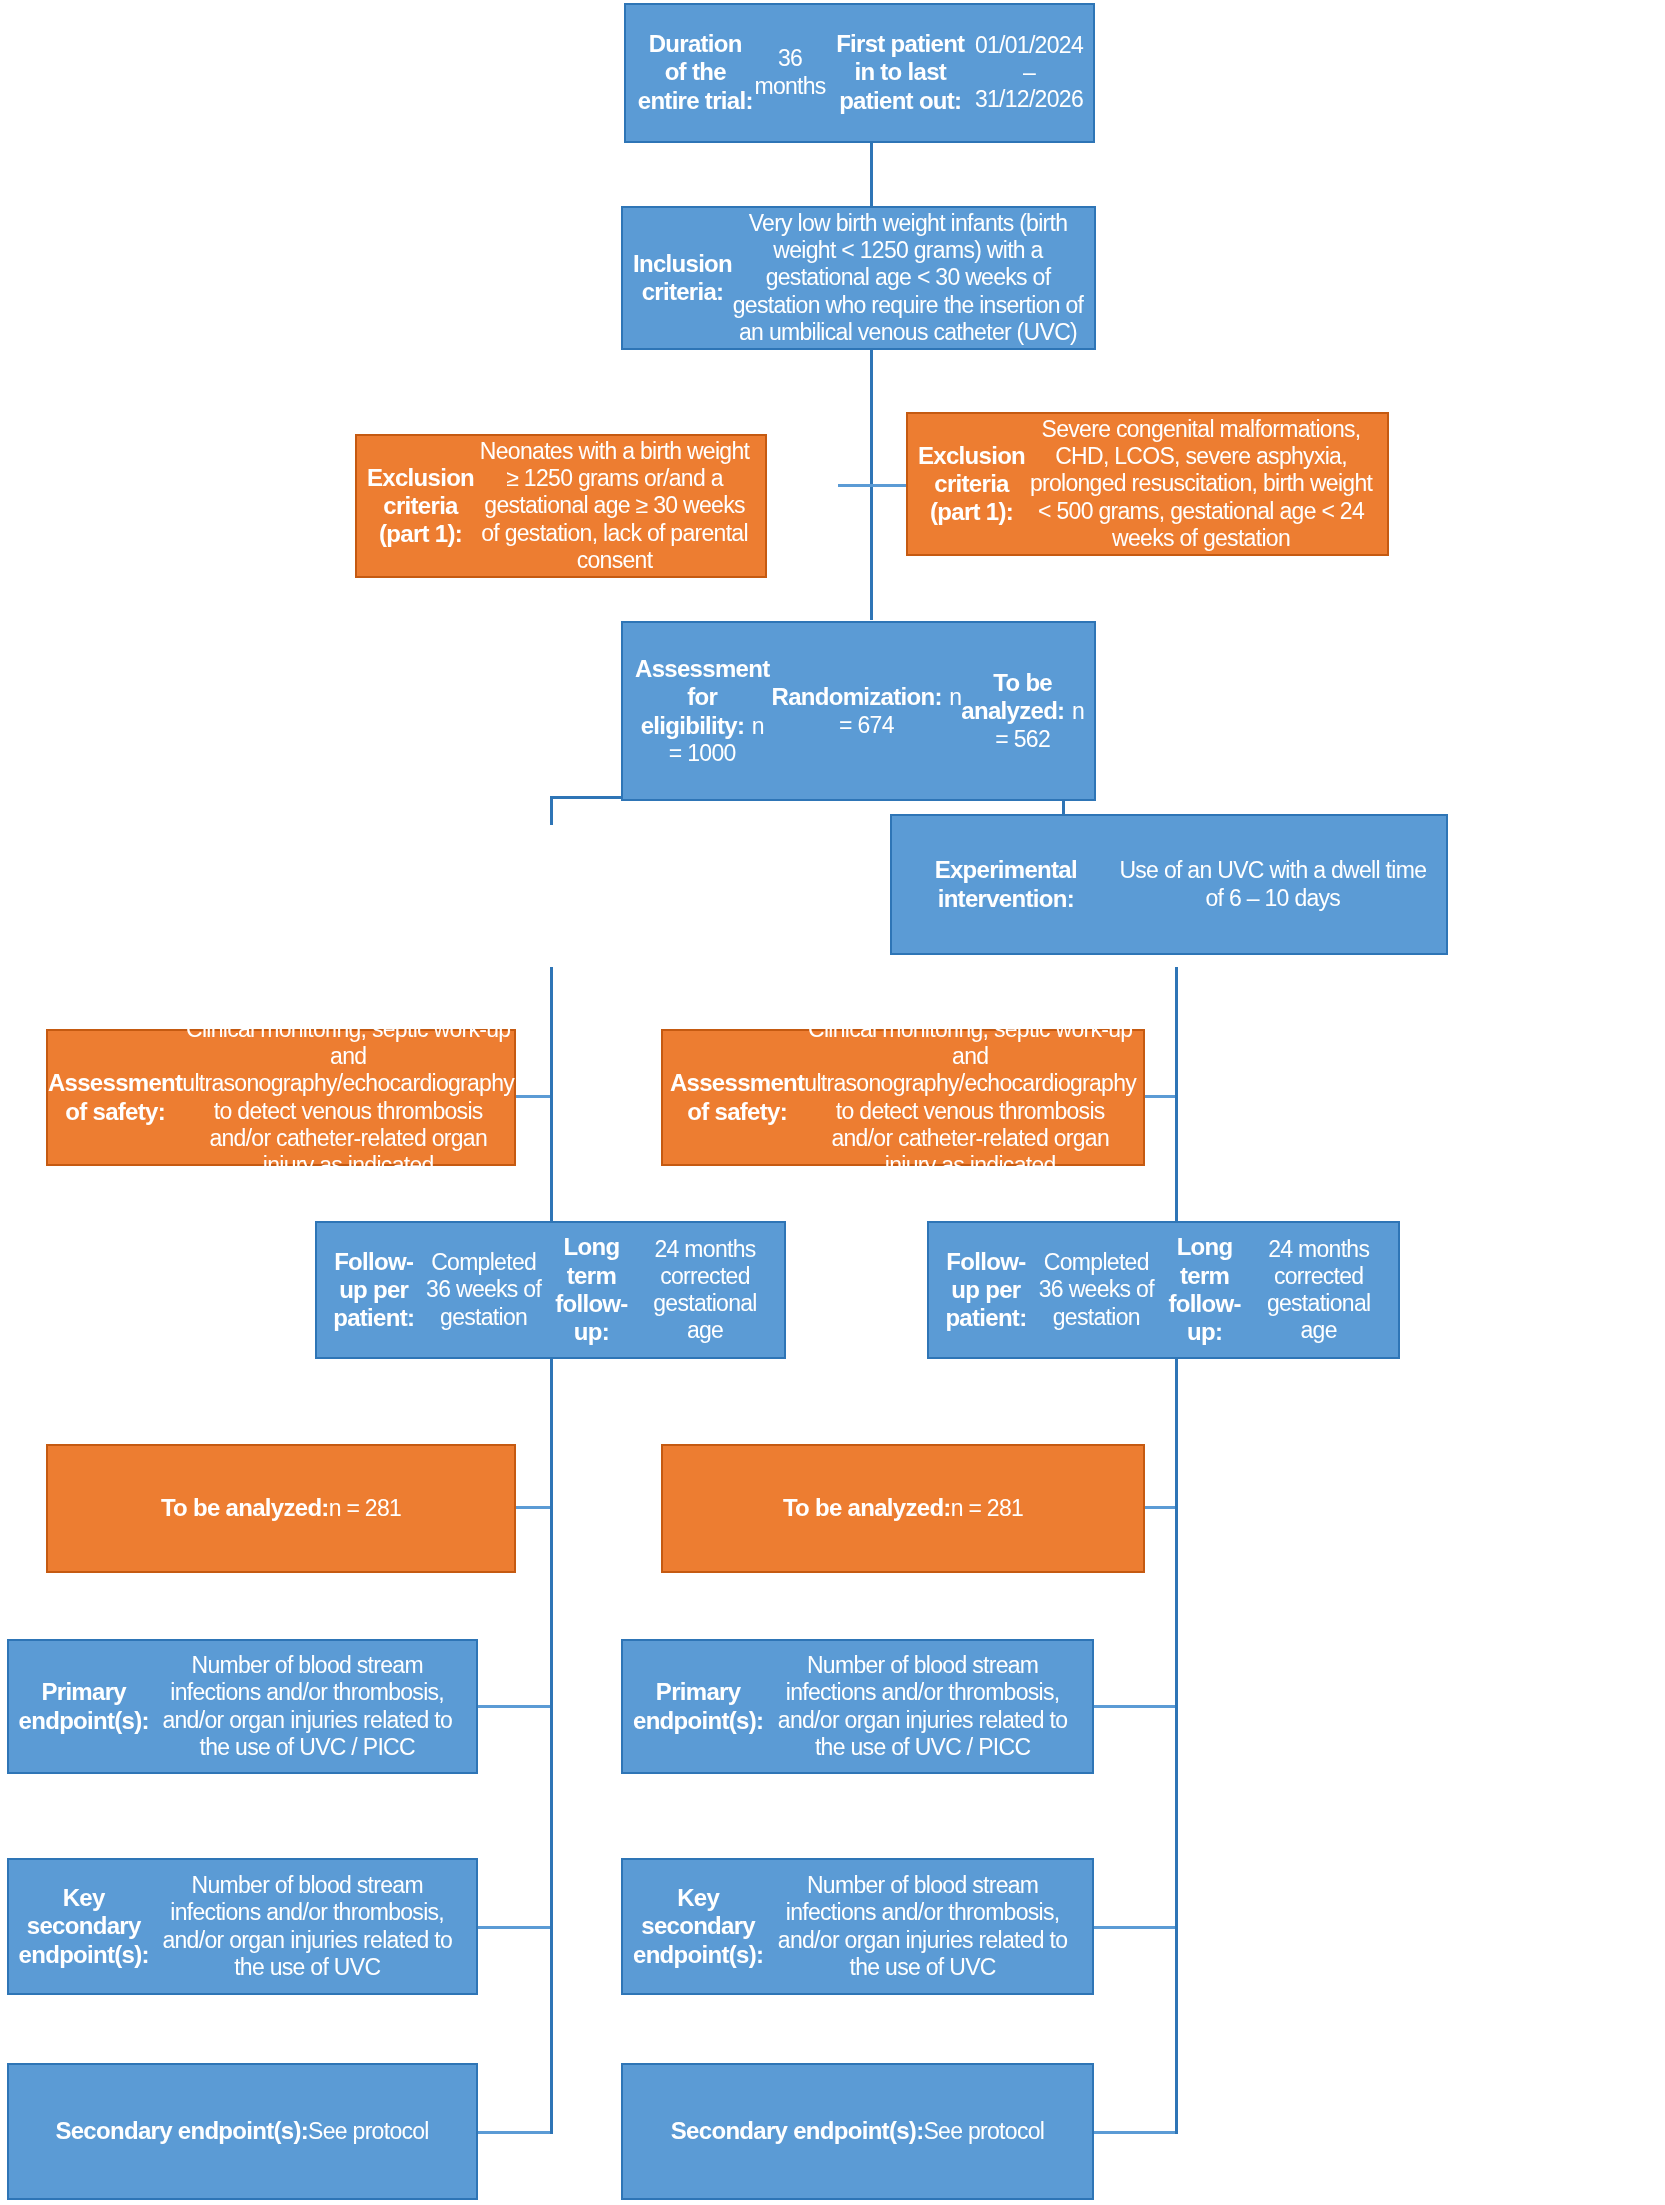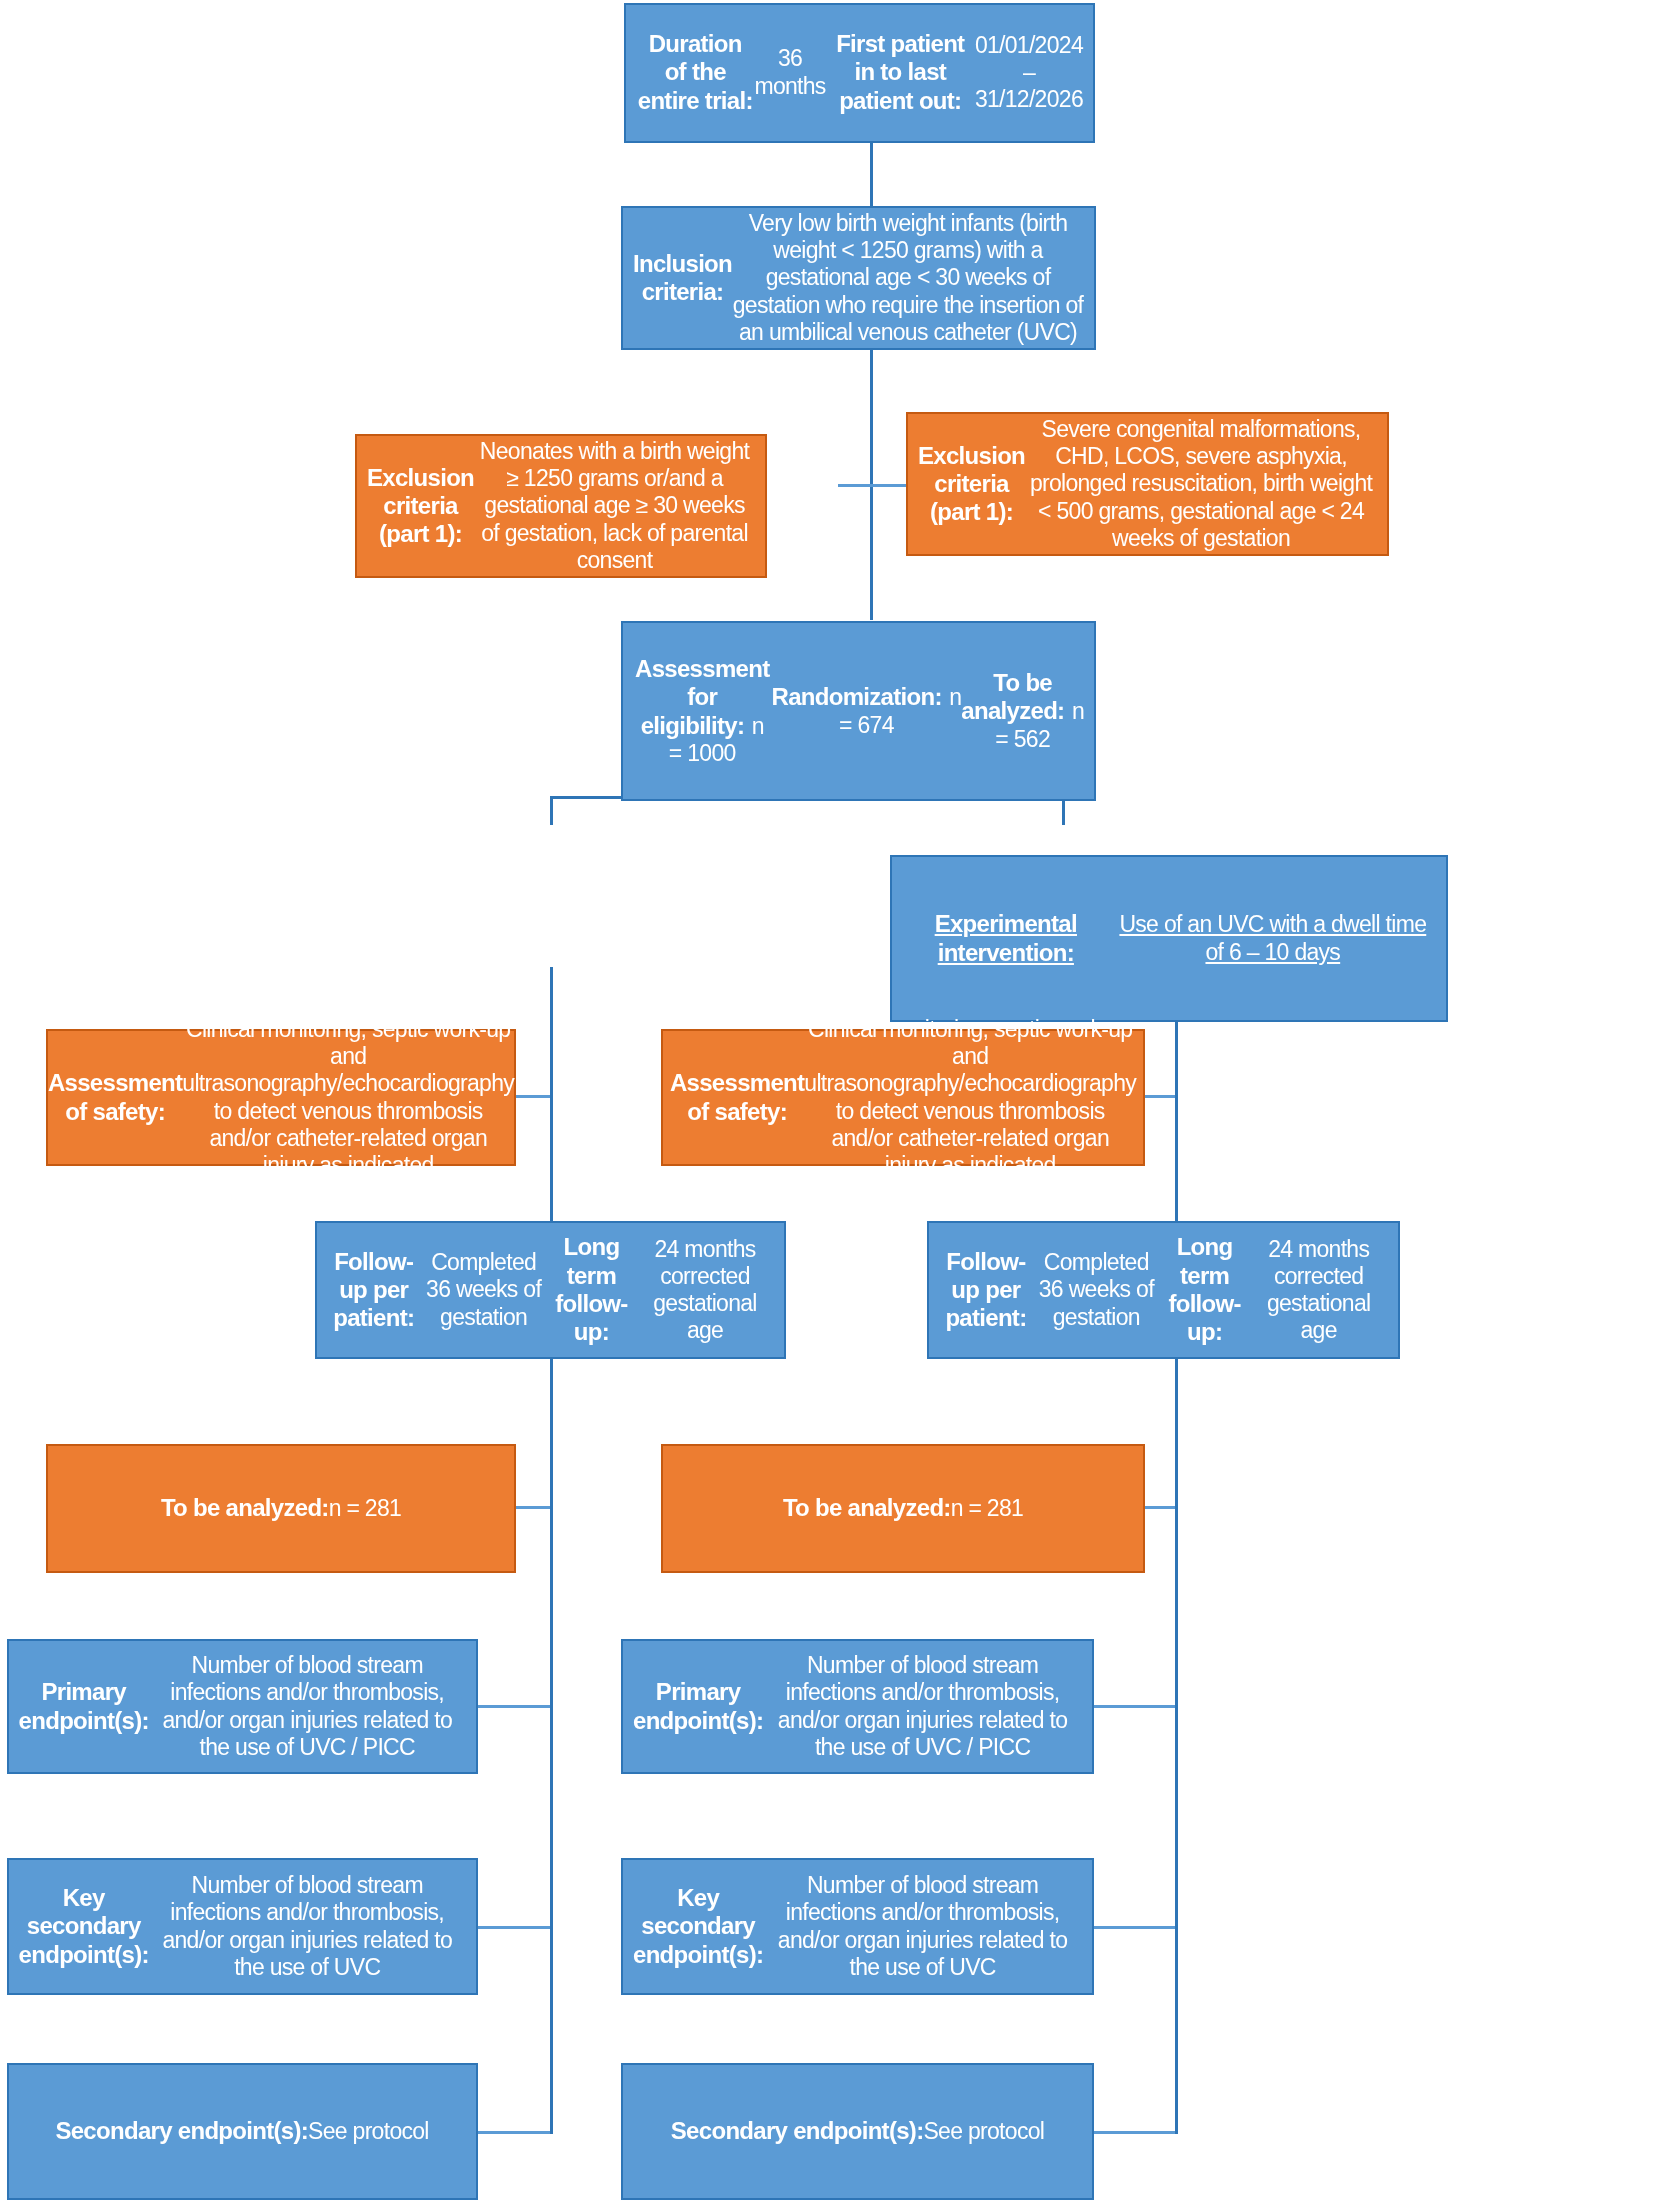--- a/index.html
+++ b/index.html
@@ -91,21 +91,21 @@
     </div>
     <div class="ln">
       <span class="lbl">Randomization:</span><span class="val">n = 674</span>
     </div>
     <div class="ln">
       <span class="lbl">To be analyzed:</span><span class="val">n = 562</span>
     </div>
   </div>
 
 
-  <div class="node blue" style="left:890px; top:855px; width:558px; height:167px;text-decoration:underline;">
+  <div class="node blue" style="left:890px; top:814px; width:558px; height:141px;">
     <div class="ln b">Experimental intervention:</div>
     <div class="ln">Use of an UVC with a dwell time of 6 – 10 days</div>
   </div>
 
   <div class="node orange" style="left:46px; top:1029px; width:470px; height:137px;">
     <div class="ln b">Assessment of safety:</div>
     <div class="ln">Clinical monitoring, septic work-up and ultrasonography/echocardiography to detect venous thrombosis and/or catheter-related organ injury as indicated</div>
   </div>
 
   <div class="node orange" style="left:661px; top:1029px; width:484px; height:137px;">

